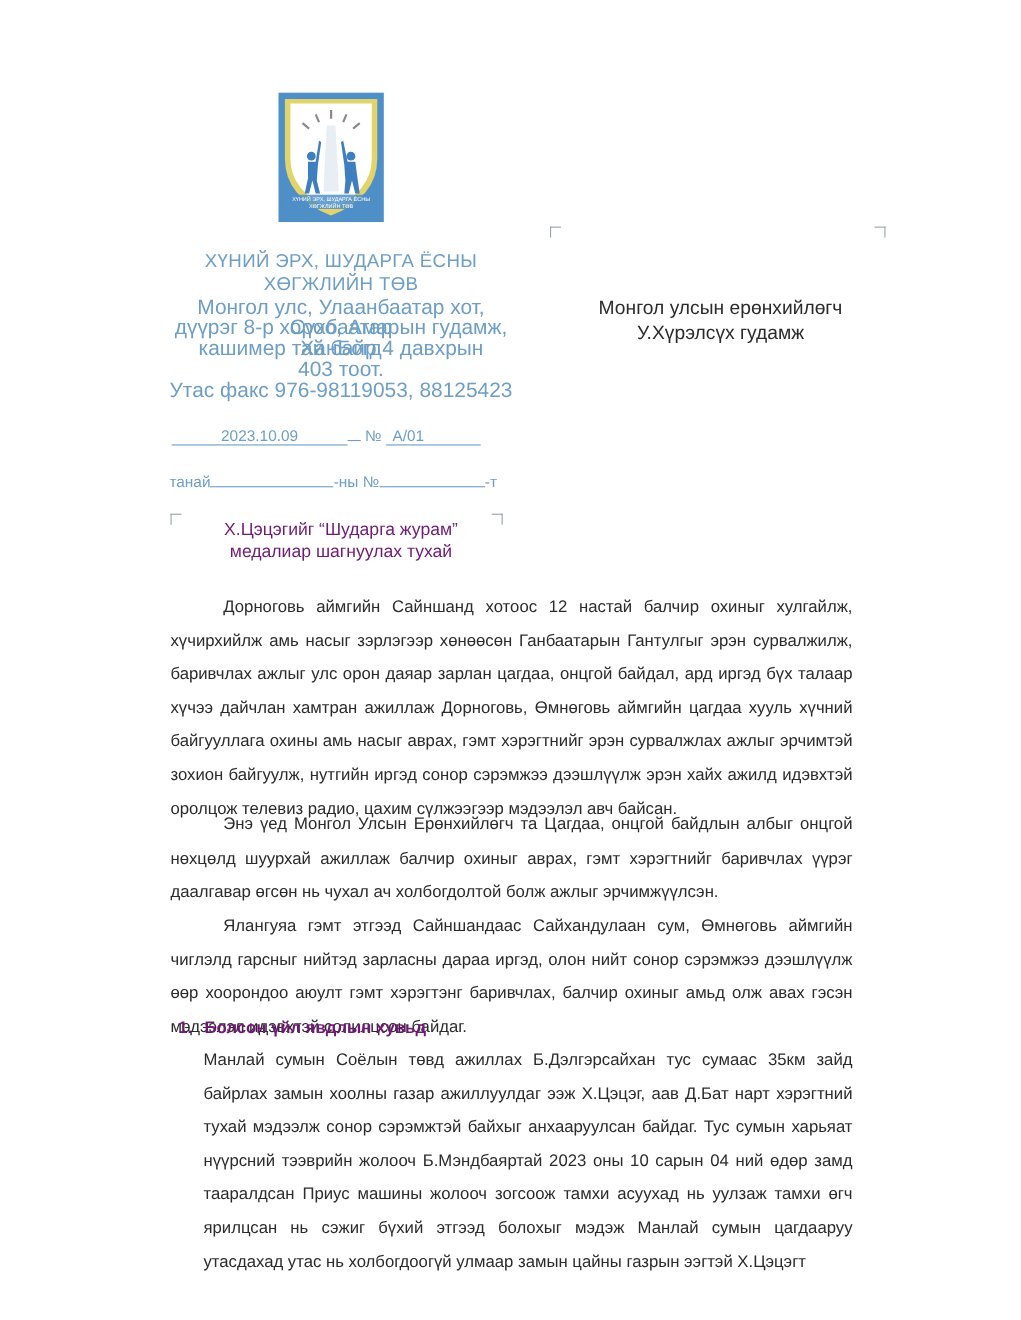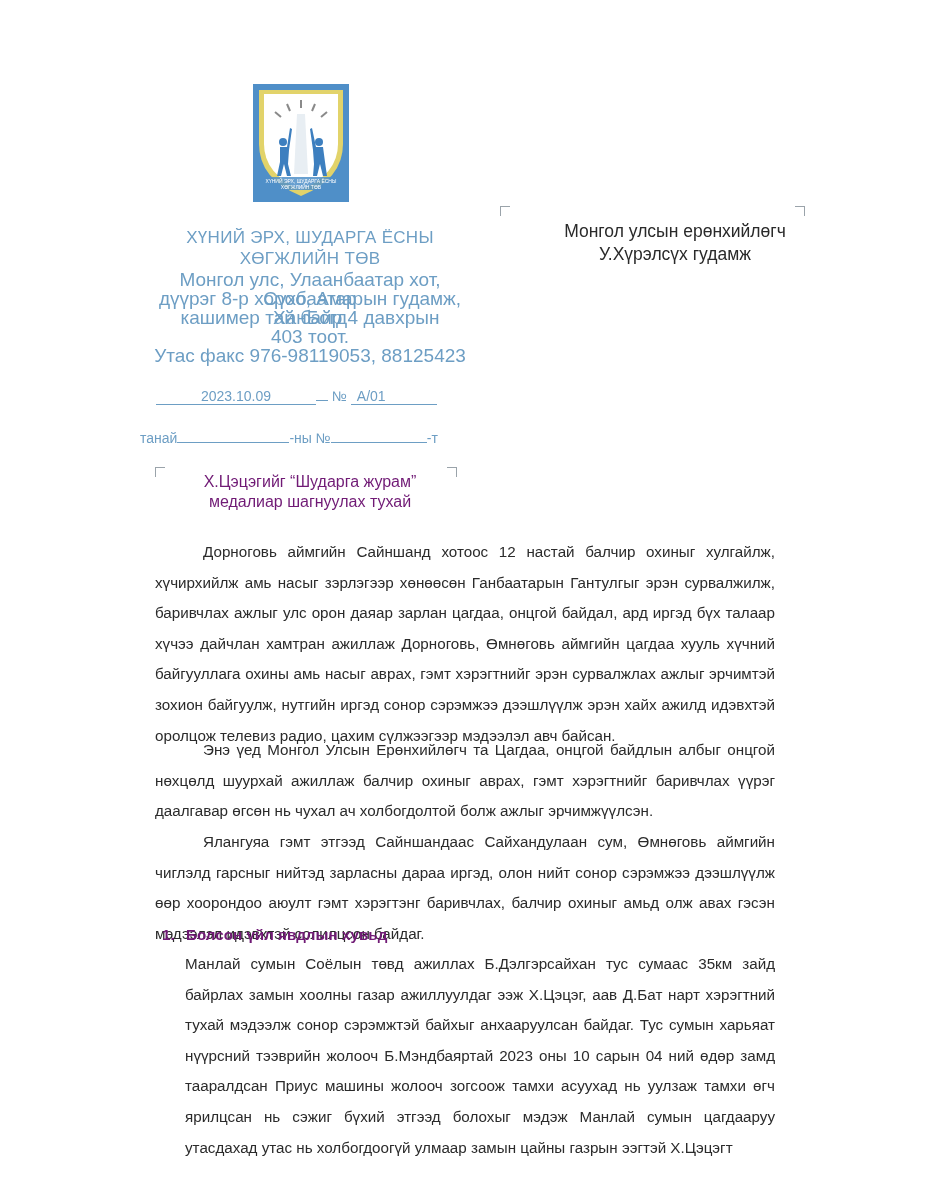--- a/index.html
+++ b/index.html
@@ -4,21 +4,21 @@
 <style>
   html, body { margin:0; padding:0; background:#ffffff; }
   body { width:928px; height:1200px; position:relative; overflow:hidden; font-family:"Liberation Sans", sans-serif; color:#2b2b2b; }
   .abs { position:absolute; }
   
   #logo { left:253px; top:84px; width:96px; height:118px; }
   
   .org-title { left:155px; width:310px; text-align:center; font-size:17px; line-height:20px; color:#6d9ec4; letter-spacing:0.3px; }
   .org-addr { left:150px; width:320px; text-align:center; font-size:19px; line-height:19px; color:#6d9ec4; }
   
-  .recipient { left:520px; width:310px; text-align:center; font-size:17.5px; line-height:22px; color:#2a2a2a; }
+  .recipient { left:500px; width:310px; text-align:center; font-size:17.5px; line-height:22px; color:#2a2a2a;margin-top:48px; }
   .corner { width:9px; height:9px; border-color:#9aa3aa; border-style:solid; }
   .c-tl { border-width:1px 0 0 1px; }
   .c-tr { border-width:1px 1px 0 0; }
   
   .ref { font-size:14px; color:#6d9ec4; }
   .uline { border-bottom:1px solid #6d9ec4; display:inline-block; }
   
   .subject { left:150px; width:320px; text-align:center; font-size:16px; line-height:19px; color:#701a75; }
   
   .para { left:155px; width:620px; font-size:15.2px; line-height:30.6px; text-align:justify; color:#2b2b2b; }
@@ -66,21 +66,21 @@
 <div class="abs corner c-tl" style="left:500px; top:206px;"></div>
 <div class="abs corner c-tr" style="left:795px; top:206px;"></div>
 <div class="abs recipient" style="top:220px;">Монгол улсын ерөнхийлөгч</div>
 <div class="abs recipient" style="top:243px;">У.Хүрэлсүх гудамж</div>
 
 <div class="abs ref" style="left:156px; top:388px;">
   <span class="uline" style="width:160px; text-align:center;">2023.10.09</span><span class="uline" style="width:12px;"></span>
   <span>№</span>
   <span class="uline" style="width:80px; text-align:left; padding-left:6px;">А/01</span>
 </div>
-<div class="abs ref" style="left:140px; top:430px;">
+<div class="abs ref" style="left:154px; top:430px;">
   <span>танай</span><span class="uline" style="width:112px;"></span><span>-ны №</span><span class="uline" style="width:96px;"></span><span>-т</span>
 </div>
 
 <div class="abs corner c-tl" style="left:155px; top:467px;"></div>
 <div class="abs corner c-tr" style="left:447px; top:467px;"></div>
 <div class="abs subject" style="top:472px;">Х.Цэцэгийг “Шударга журам”</div>
 <div class="abs subject" style="top:492px;">медалиар шагнуулах тухай</div>
 
 <div class="abs para" style="top:537px;"><span class="indent"></span><span>Дорноговь аймгийн Сайншанд хотоос 12 настай балчир охиныг хулгайлж, хүчирхийлж амь насыг зэрлэгээр хөнөөсөн Ганбаатарын Гантулгыг эрэн сурвалжилж, баривчлах ажлыг улс орон даяар  зарлан цагдаа, онцгой байдал, ард иргэд бүх талаар хүчээ дайчлан хамтран ажиллаж Дорноговь, Өмнөговь аймгийн цагдаа хууль хүчний байгууллага охины амь насыг аврах, гэмт хэрэгтнийг эрэн сурвалжлах ажлыг эрчимтэй зохион байгуулж, нутгийн иргэд сонор сэрэмжээ дээшлүүлж эрэн хайх ажилд идэвхтэй оролцож телевиз радио, цахим сүлжээгээр мэдээлэл авч байсан.</span></div>
 <div class="abs para" style="top:735px;"><span class="indent"></span><span>Энэ үед Монгол Улсын Ерөнхийлөгч та Цагдаа, онцгой байдлын албыг онцгой нөхцөлд шуурхай ажиллаж балчир охиныг аврах, гэмт хэрэгтнийг баривчлах үүрэг даалгавар өгсөн нь чухал ач холбогдолтой болж ажлыг эрчимжүүлсэн.</span></div>

